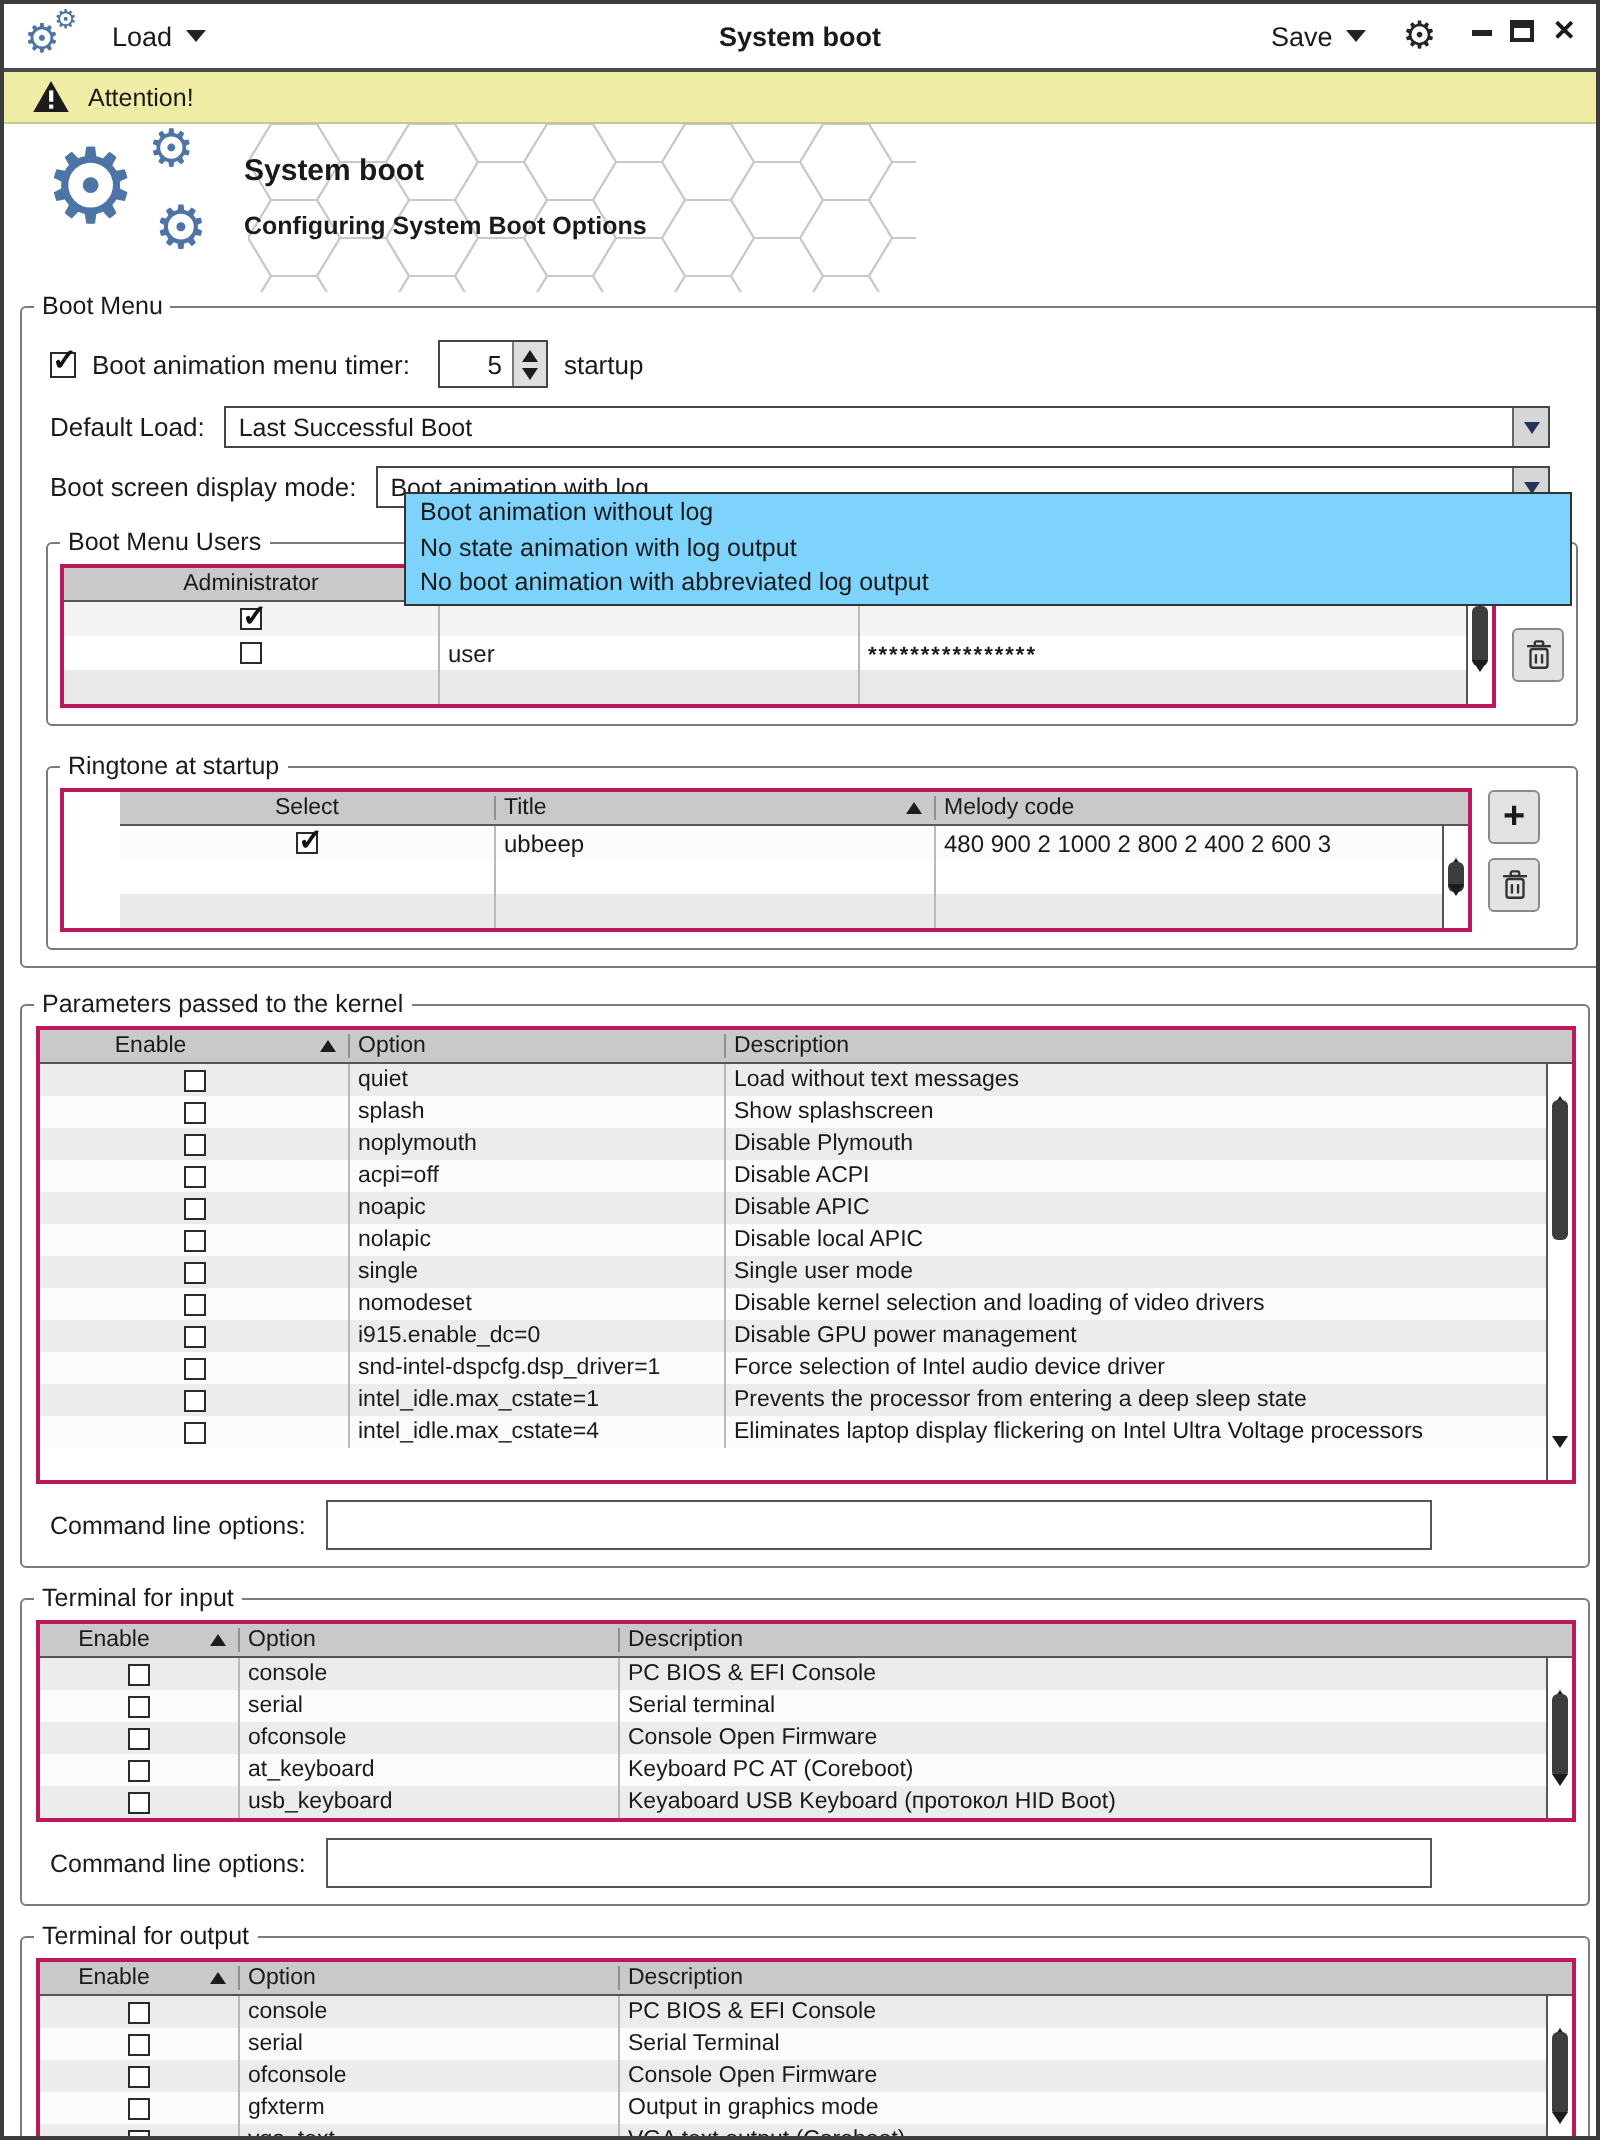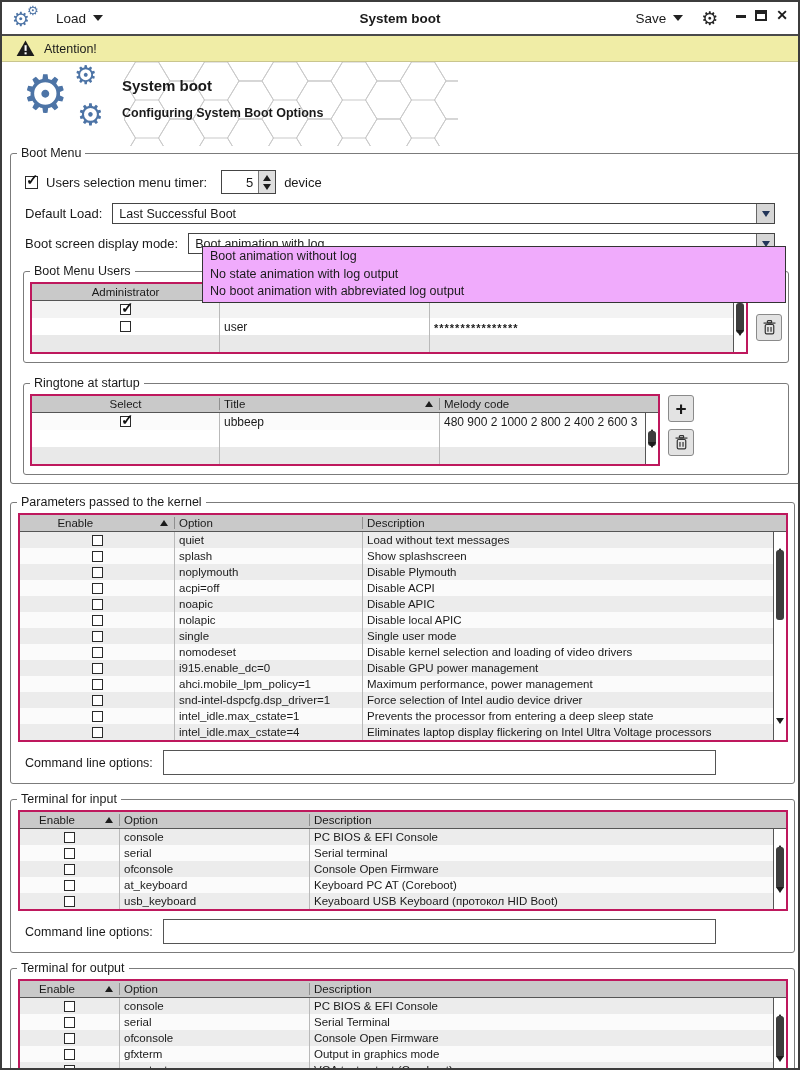--- a/index.html
+++ b/index.html
@@ -52,21 +52,21 @@
   .spinbox { display:inline-flex; border:1px solid #444; height:24px; width:55px; margin-left:6px; background:#fff; }
   .spinbox .val { flex:1; text-align:right; padding:4px 5px 0 0; font-size:13px; }
   .spin-btns { width:17px; background:#dedede; border-left:1px solid #777; display:flex; flex-direction:column; align-items:center; justify-content:center; gap:3px; }
 
   .combo-row { display:flex; align-items:center; gap:10px; margin:9px 0 0 8px; font-size:13px; }
   .combo { flex:1; display:flex; border:1px solid #444; height:21px; align-items:center; background:#fff; margin-right:20px; }
   .combo .val { flex:1; padding:0 6px; font-size:12.5px; white-space:nowrap; overflow:hidden; }
   .combo .arrow-btn { width:18px; height:100%; background:#d6d6d6; border-left:1px solid #666; display:flex; align-items:center; justify-content:center; }
   .combo .arrow-btn .tri-down { border-top-color:#23365a; }
 
-  .dropdown { position:absolute; left:200px; top:244px; width:584px; background:#f0abfc; border:1px solid #333; z-index:100; padding:1px 0; }
+  .dropdown { position:absolute; left:200px; top:244px; width:584px; background:#7dd3fc; border:1px solid #333; z-index:100; padding:1px 0; }
   .dropdown .opt { font-size:12.5px; padding:1px 7px; line-height:15.5px; white-space:nowrap; }
 
   
   .table-wrap { display:flex; align-items:flex-start; gap:8px; }
   .dtable { border:2px solid #be185d; font-size:12px; background:#fff; flex:none; }
   .thead { display:flex; background:#c9c9c9; border-bottom:1px solid #555; align-items:center; }
   .thead .cell { font-size:11.5px; }
   .cell { padding:0 4px; white-space:nowrap; overflow:hidden; display:flex; align-items:center; }
   .trow { display:flex; align-items:center; }
   .trow .cell { height:100%; }
@@ -79,21 +79,21 @@
   .utable .thead, .utable .trow { height:17px; }
   .uc1 { width:188px; justify-content:center; }
   .uc2 { width:210px; }
   .uc3 { flex:1; }
   .u-r1 { background:#f3f3f3; }
   .u-r2 { background:#ffffff; }
   .u-r3 { background:#e9e9e9; }
   .stars { font-size:11px; font-weight:bold; letter-spacing:1px; padding-top:3px; }
 
   
-  .rtable { width:630px; }
+  .rtable { width:706px;padding-left:28px; }
   .rtable .thead, .rtable .trow { height:17px; }
   .rc1 { width:188px; justify-content:center; }
   .rc2 { width:220px; }
   .rc3 { flex:1; }
   .r-r1 { background:#fbfbfb; }
   .r-r2 { background:#ffffff; }
   .r-r3 { background:#e9e9e9; }
 
   
   .otable { width:770px; margin-left:1px; }
@@ -190,29 +190,29 @@
     </span>
     <span class="banner-title">System boot</span>
     <span class="banner-sub">Configuring System Boot Options</span>
   </div>
 
   <fieldset>
     <legend>Boot Menu</legend>
 
     <div class="row-timer">
       <span class="cb checked"></span>
-      <span>Users selection menu timer:</span>
+      <span>Boot animation menu timer:</span>
       <span class="spinbox">
         <span class="val">5</span>
         <span class="spin-btns">
           <span class="tri-up"></span>
           <span class="tri-down"></span>
         </span>
       </span>
-      <span>device</span>
+      <span>startup</span>
     </div>
 
     <div class="combo-row">
       <span>Default Load:</span>
       <span class="combo">
         <span class="val">Last Successful Boot</span>
         <span class="arrow-btn">
             <span class="tri-down"></span>
           </span>
       </span>
@@ -423,27 +423,20 @@
               <span class="cell pc1 body-sep">
                 <span class="cb sm"></span>
               </span>
               <span class="cell pc2 body-sep">i915.enable_dc=0</span>
               <span class="cell pc3">Disable GPU power management</span>
             </div>
             <div class="trow">
               <span class="cell pc1 body-sep">
                 <span class="cb sm"></span>
               </span>
-              <span class="cell pc2 body-sep">ahci.mobile_lpm_policy=1</span>
-              <span class="cell pc3">Maximum performance, power management</span>
-            </div>
-            <div class="trow">
-              <span class="cell pc1 body-sep">
-                <span class="cb sm"></span>
-              </span>
               <span class="cell pc2 body-sep">snd-intel-dspcfg.dsp_driver=1</span>
               <span class="cell pc3">Force selection of Intel audio device driver</span>
             </div>
             <div class="trow">
               <span class="cell pc1 body-sep">
                 <span class="cb sm"></span>
               </span>
               <span class="cell pc2 body-sep">intel_idle.max_cstate=1</span>
               <span class="cell pc3">Prevents the processor from entering a deep sleep state</span>
             </div>

